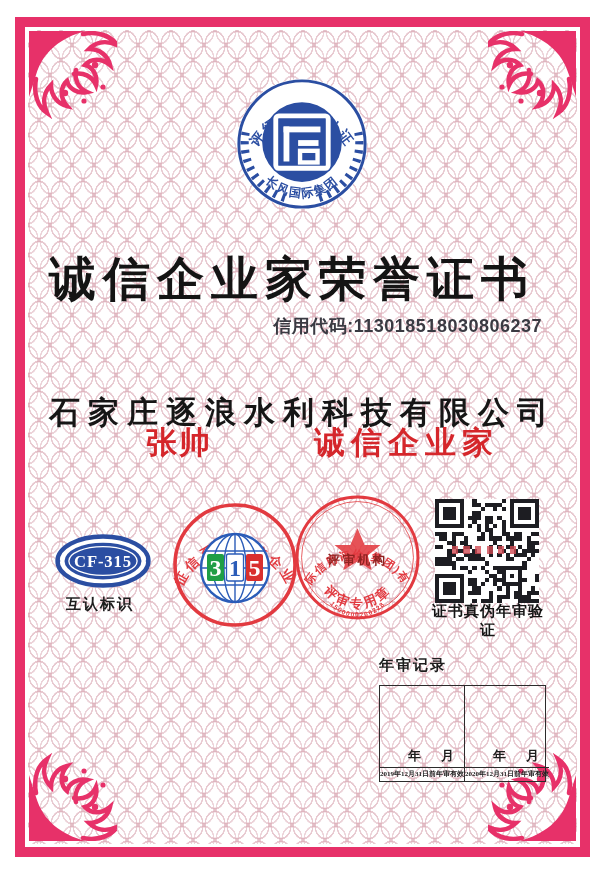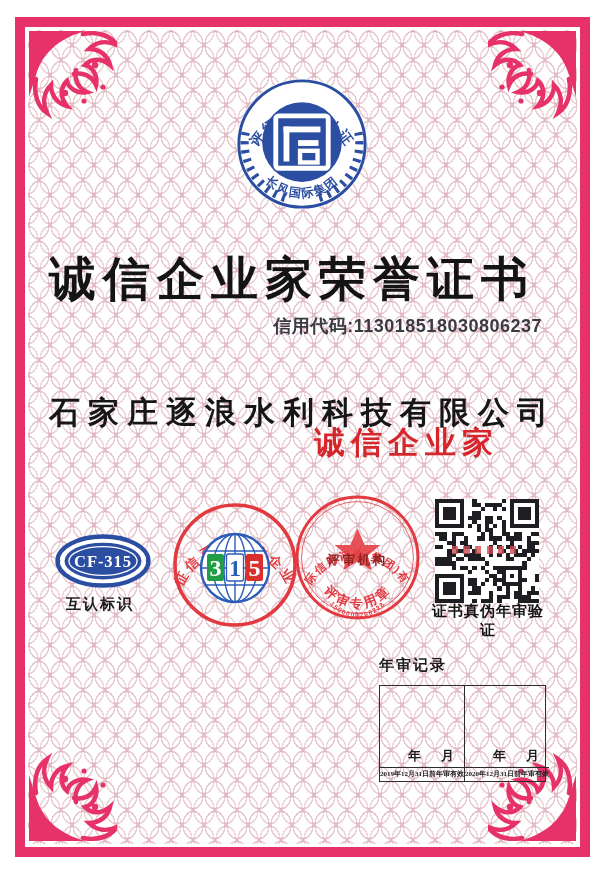--- a/index.html
+++ b/index.html
@@ -109,20 +109,21 @@
       <rect x="-2" y="7" width="18" height="12" fill="none" stroke="#ffffff" stroke-width="4.5"></rect>
     </g>
     <text font-size="12.5" fill="#2b4ea2" letter-spacing="1.5" font-family="Liberation Sans, sans-serif">
       <textPath href="#embBottom" startOffset="50%" text-anchor="middle">长风国际集团</textPath>
     </text>
   </svg>
 
   <div class="title">诚信企业家荣誉证书</div>
   <div class="credit">信用代码:113018518030806237</div>
   <div class="company">石家庄逐浪水利科技有限公司</div>
+  <div class="person">张帅</div>
   <div class="honor">诚信企业家</div>
 
   <svg class="seal-cf" viewBox="0 0 112 64">
     <ellipse cx="56" cy="32" rx="52" ry="28" fill="#ffffff" stroke="#2b4ea2" stroke-width="5"></ellipse>
     <ellipse cx="56" cy="32" rx="44" ry="21" fill="#2b4ea2"></ellipse>
     <ellipse cx="56" cy="32" rx="39" ry="16.5" fill="none" stroke="#ffffff" stroke-width="1.5"></ellipse>
     <circle cx="5" cy="32" r="2.2" fill="#2b4ea2"></circle>
     <circle cx="107" cy="32" r="2.2" fill="#2b4ea2"></circle>
     <text x="56" y="39" text-anchor="middle" font-size="19" fill="#ffffff" letter-spacing="1" font-family="Liberation Serif, serif">CF-315</text>
   </svg>

